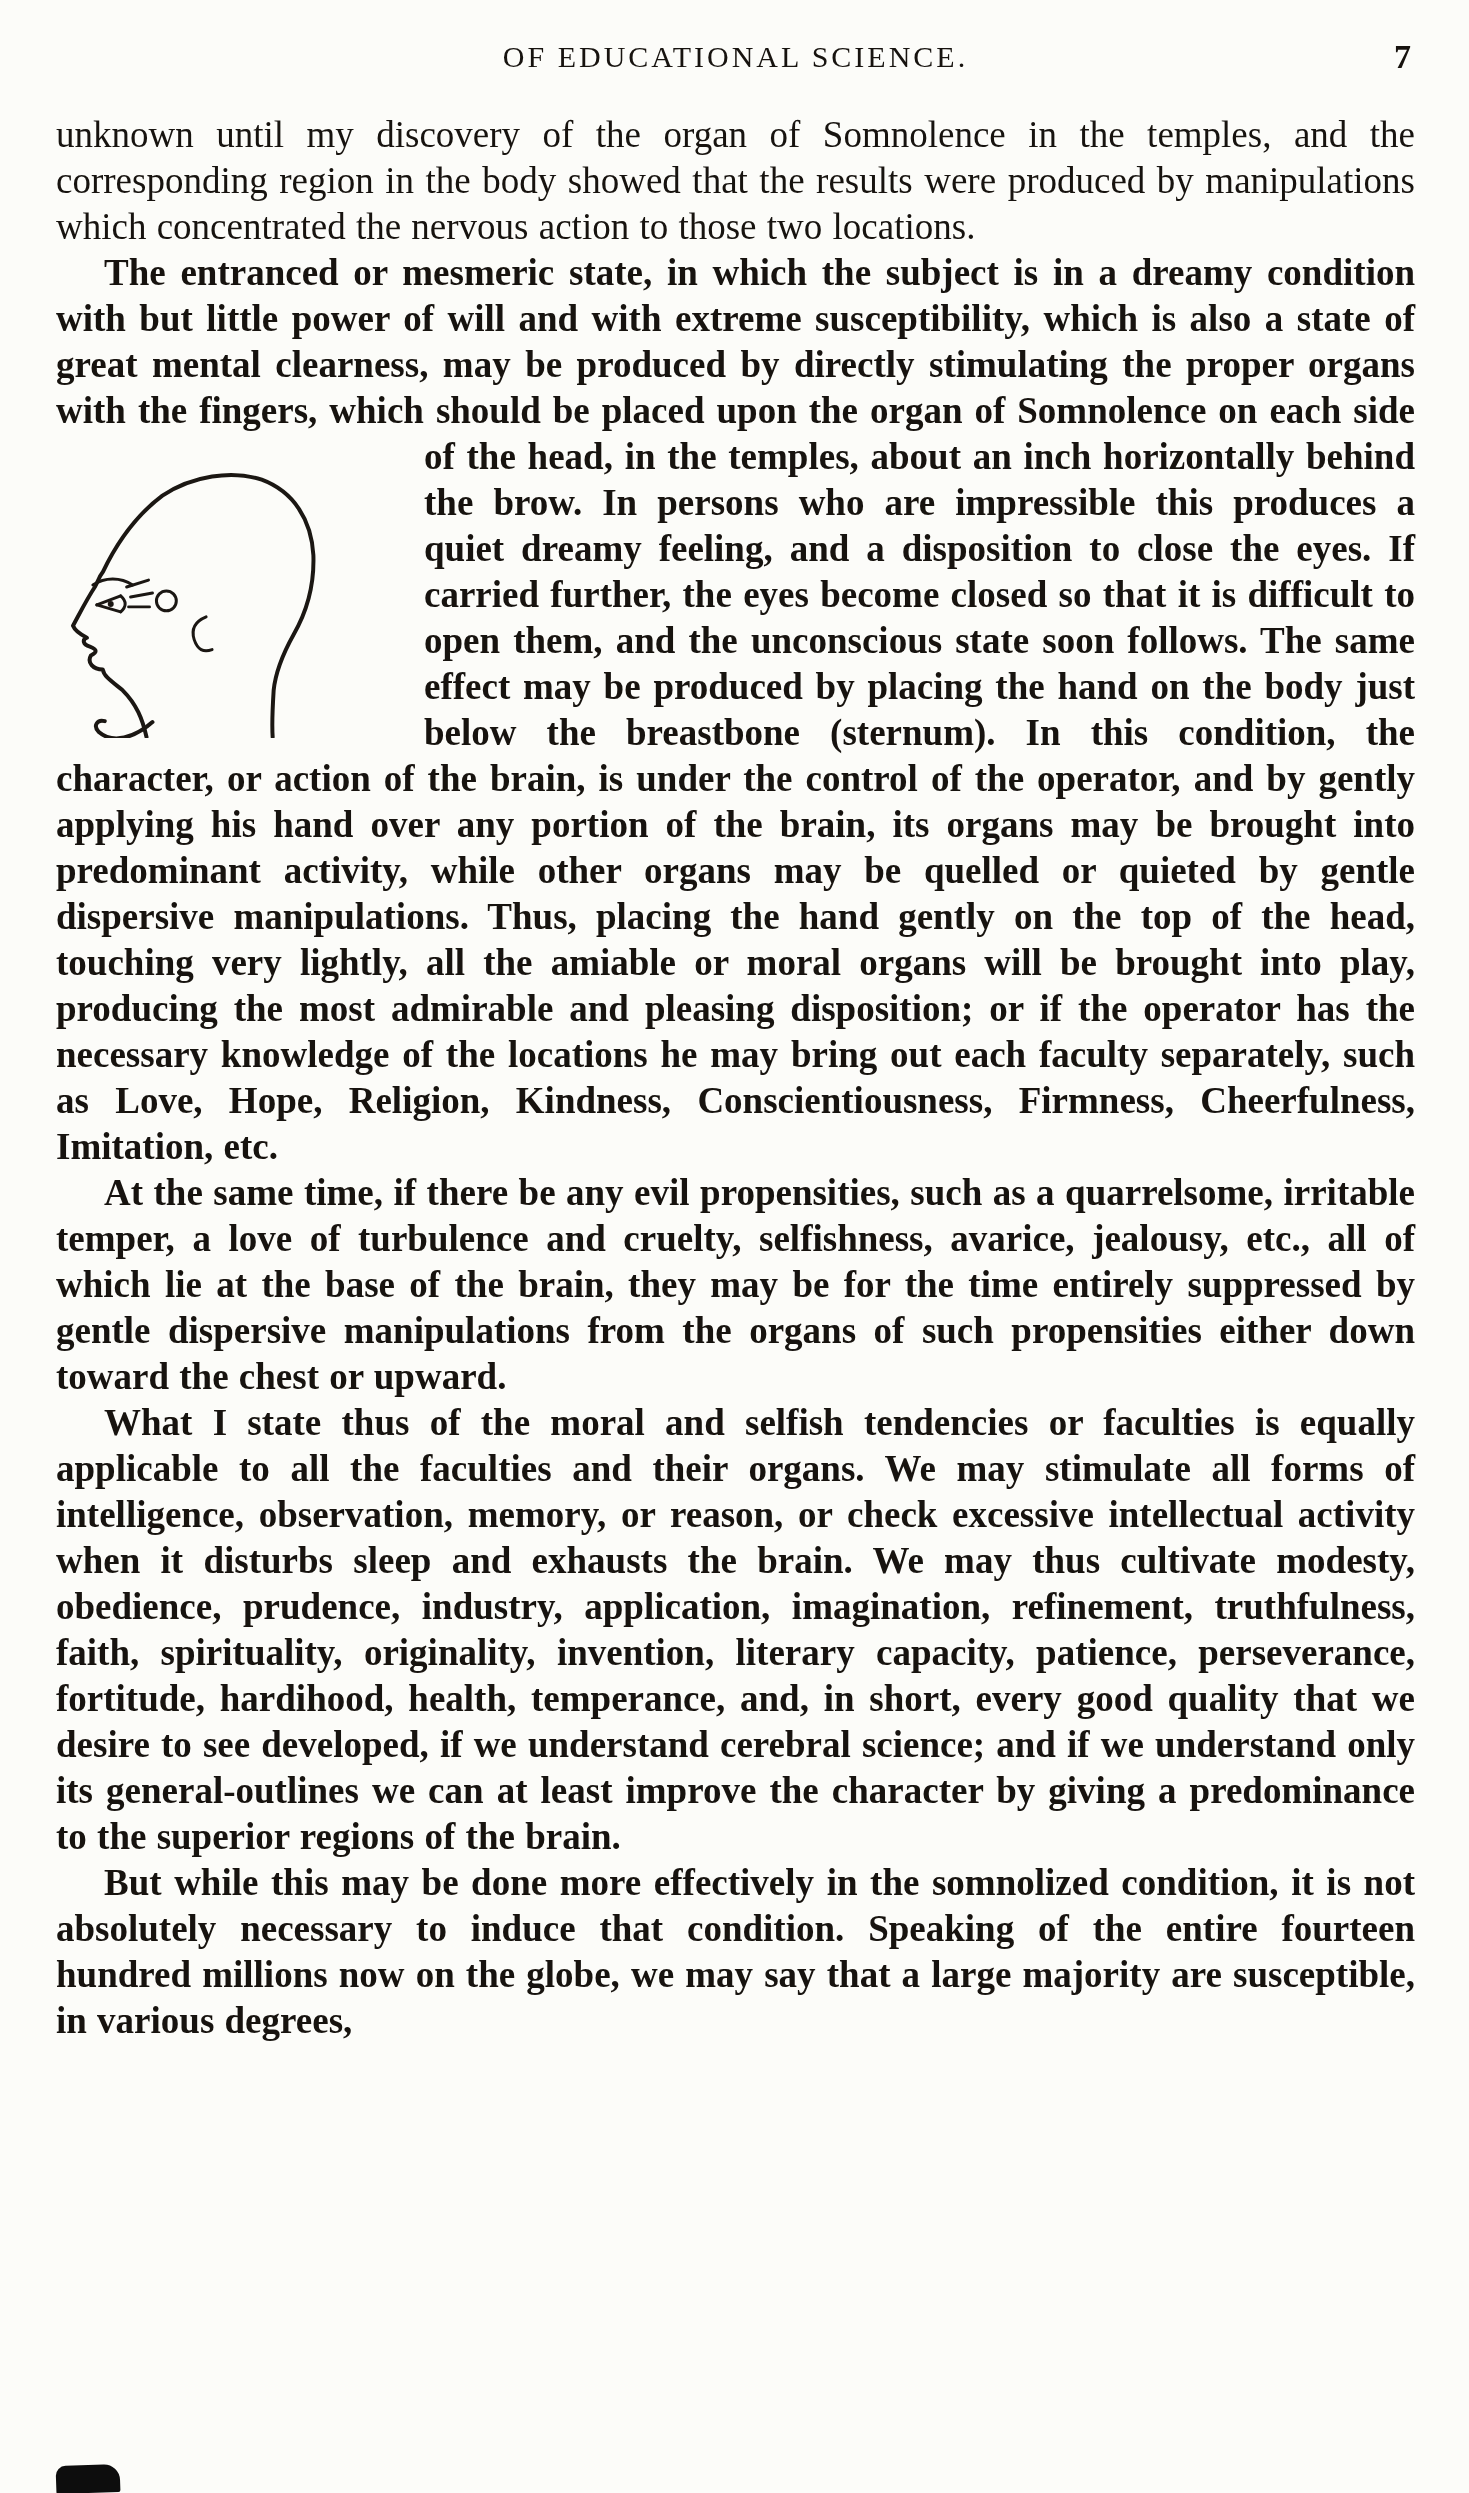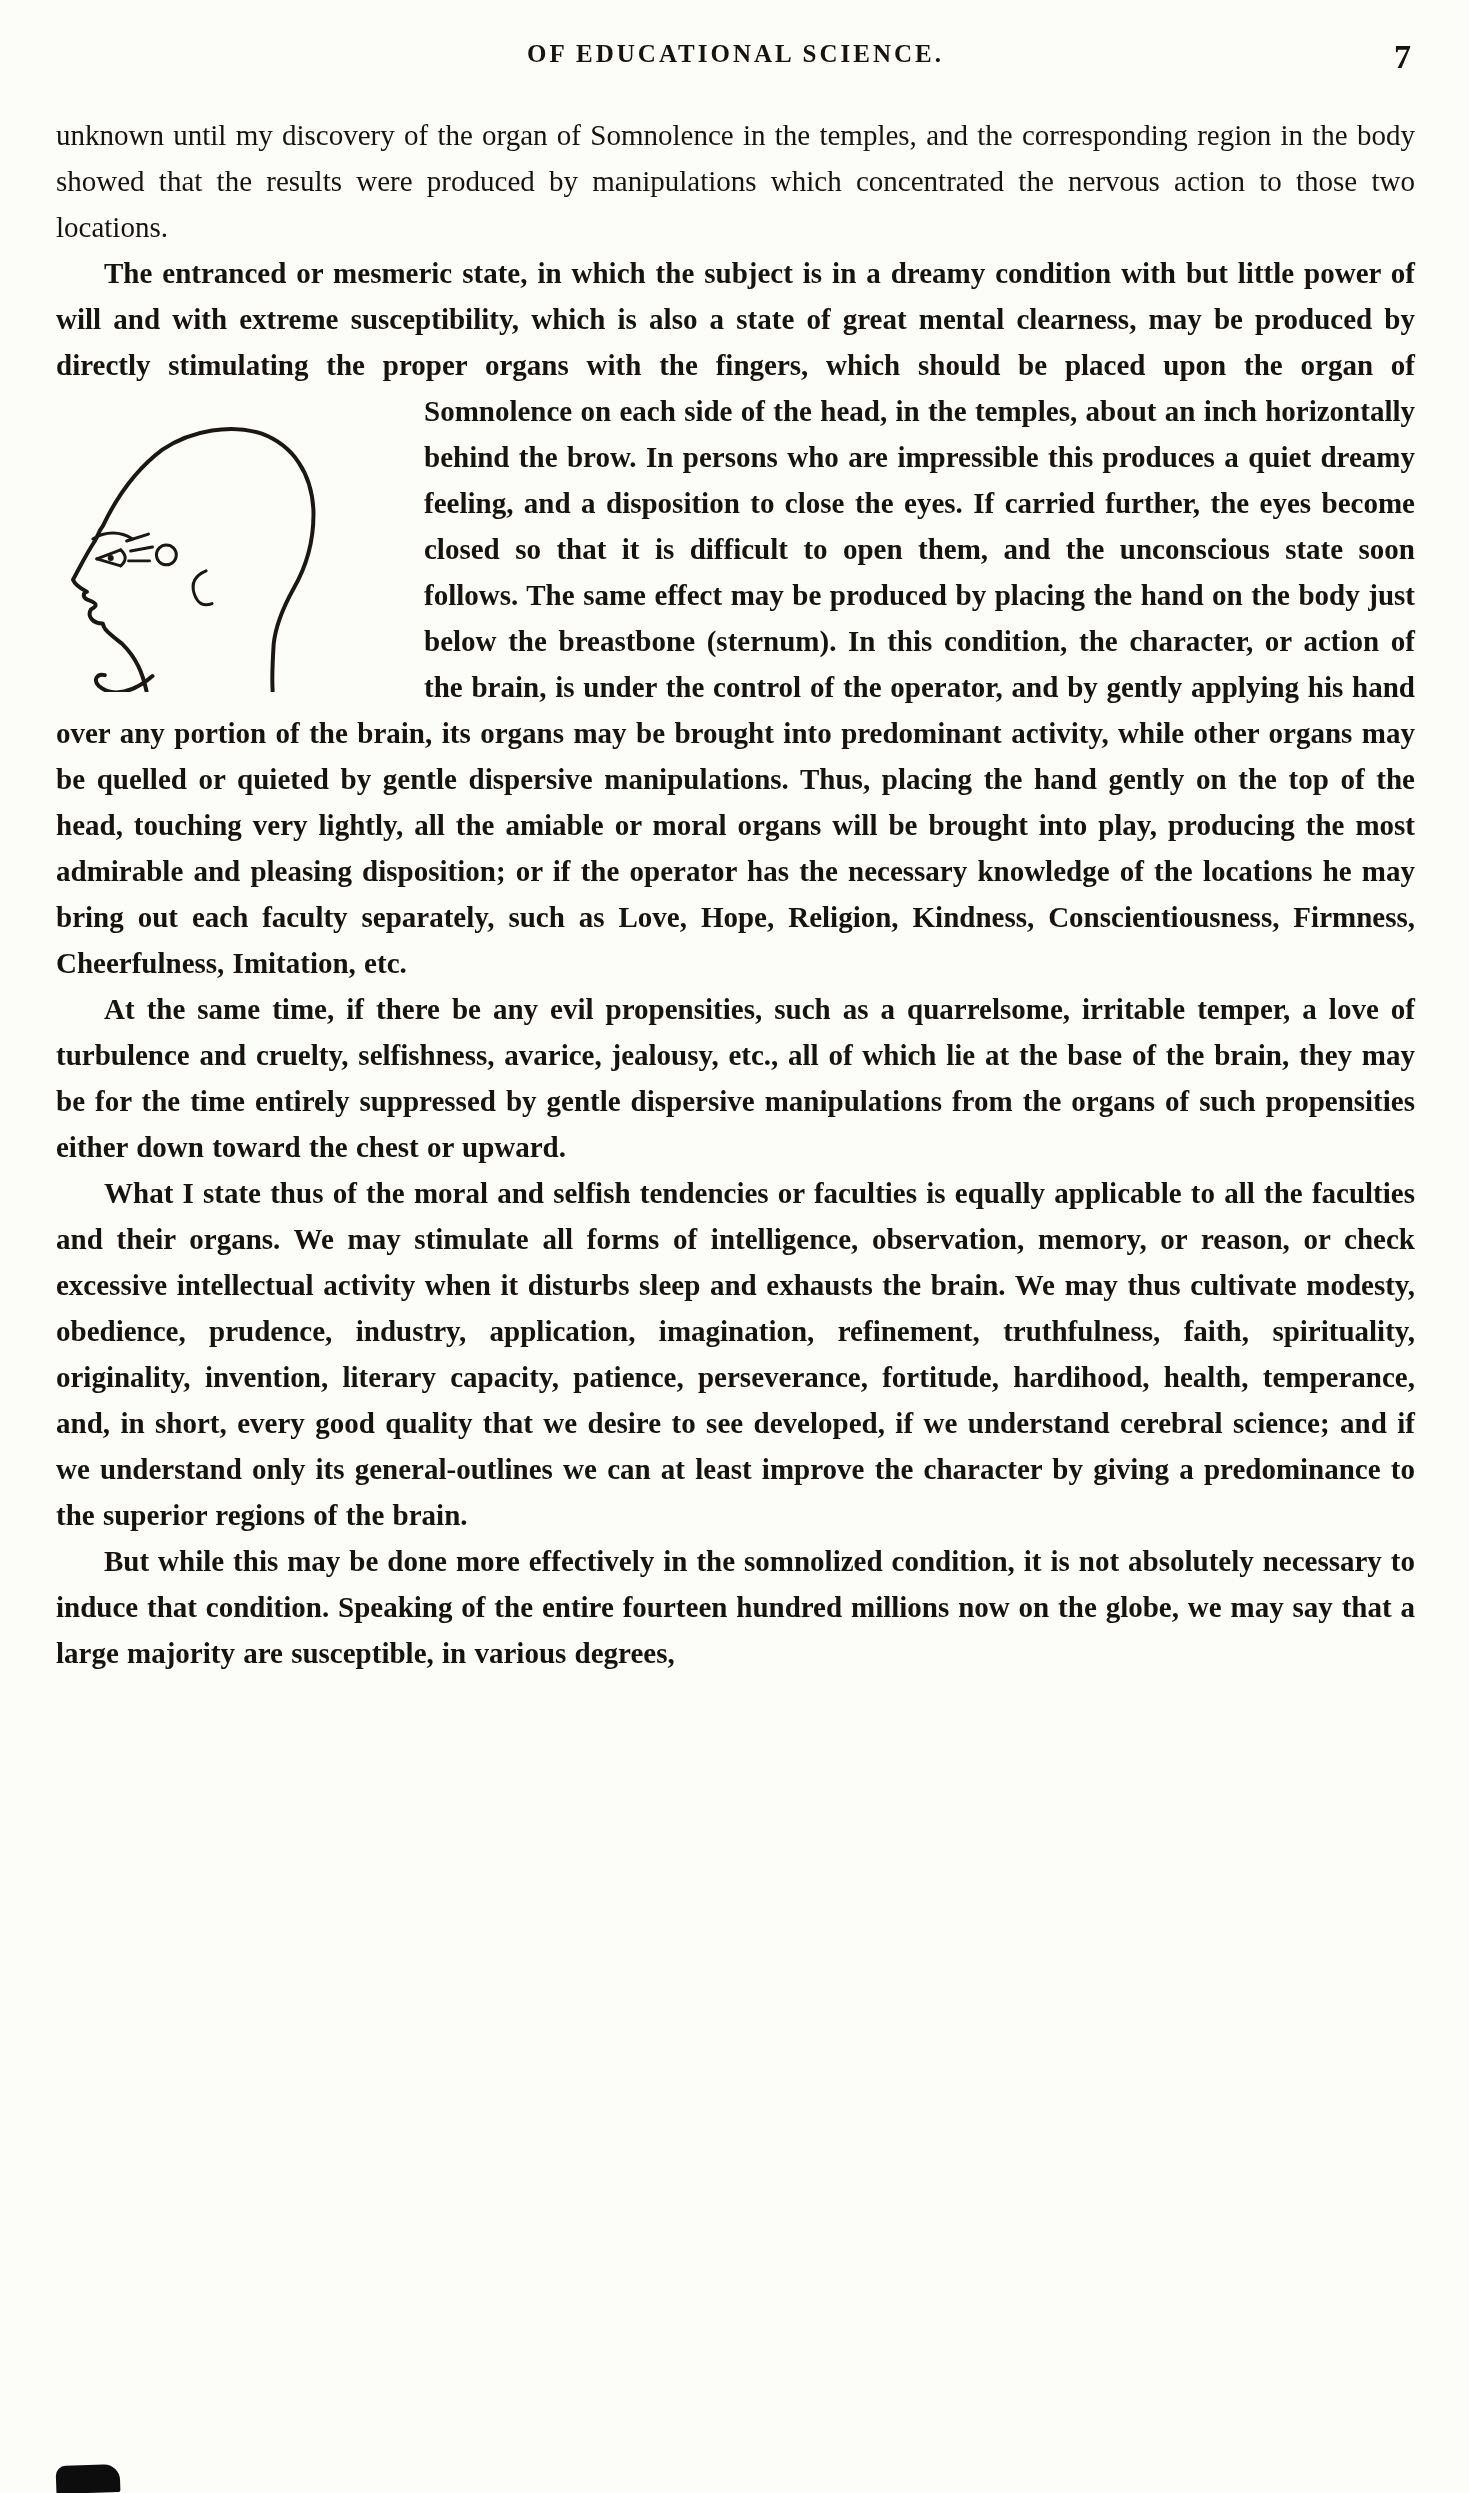--- a/index.html
+++ b/index.html
@@ -16,34 +16,34 @@
   .page {
     padding: 40px 54px 0 56px;
   }
   .running-header {
     position: relative;
     height: 44px;
     margin-bottom: 28px;
     text-align: center;
   }
   .header-title {
-    font-size: 25px;
-    font-weight: 700;
+    font-size: 30px;
+    font-weight: 400;
     letter-spacing: 3px;
     white-space: nowrap;
   }
   .page-number {
     position: absolute;
     right: 4px;
     top: -2px;
     font-size: 34px;
     font-weight: 600;
   }
   .body-text {
-    font-size: 29px;
+    font-size: 37px;
     line-height: 46px;
     text-align: justify;
     word-spacing: 1px;
   }
   .para { text-align: justify; }
   .indent { text-indent: 48px; font-weight: bold; }
   .head-figure {
     float: left;
     width: 332px;
     height: 298px;

